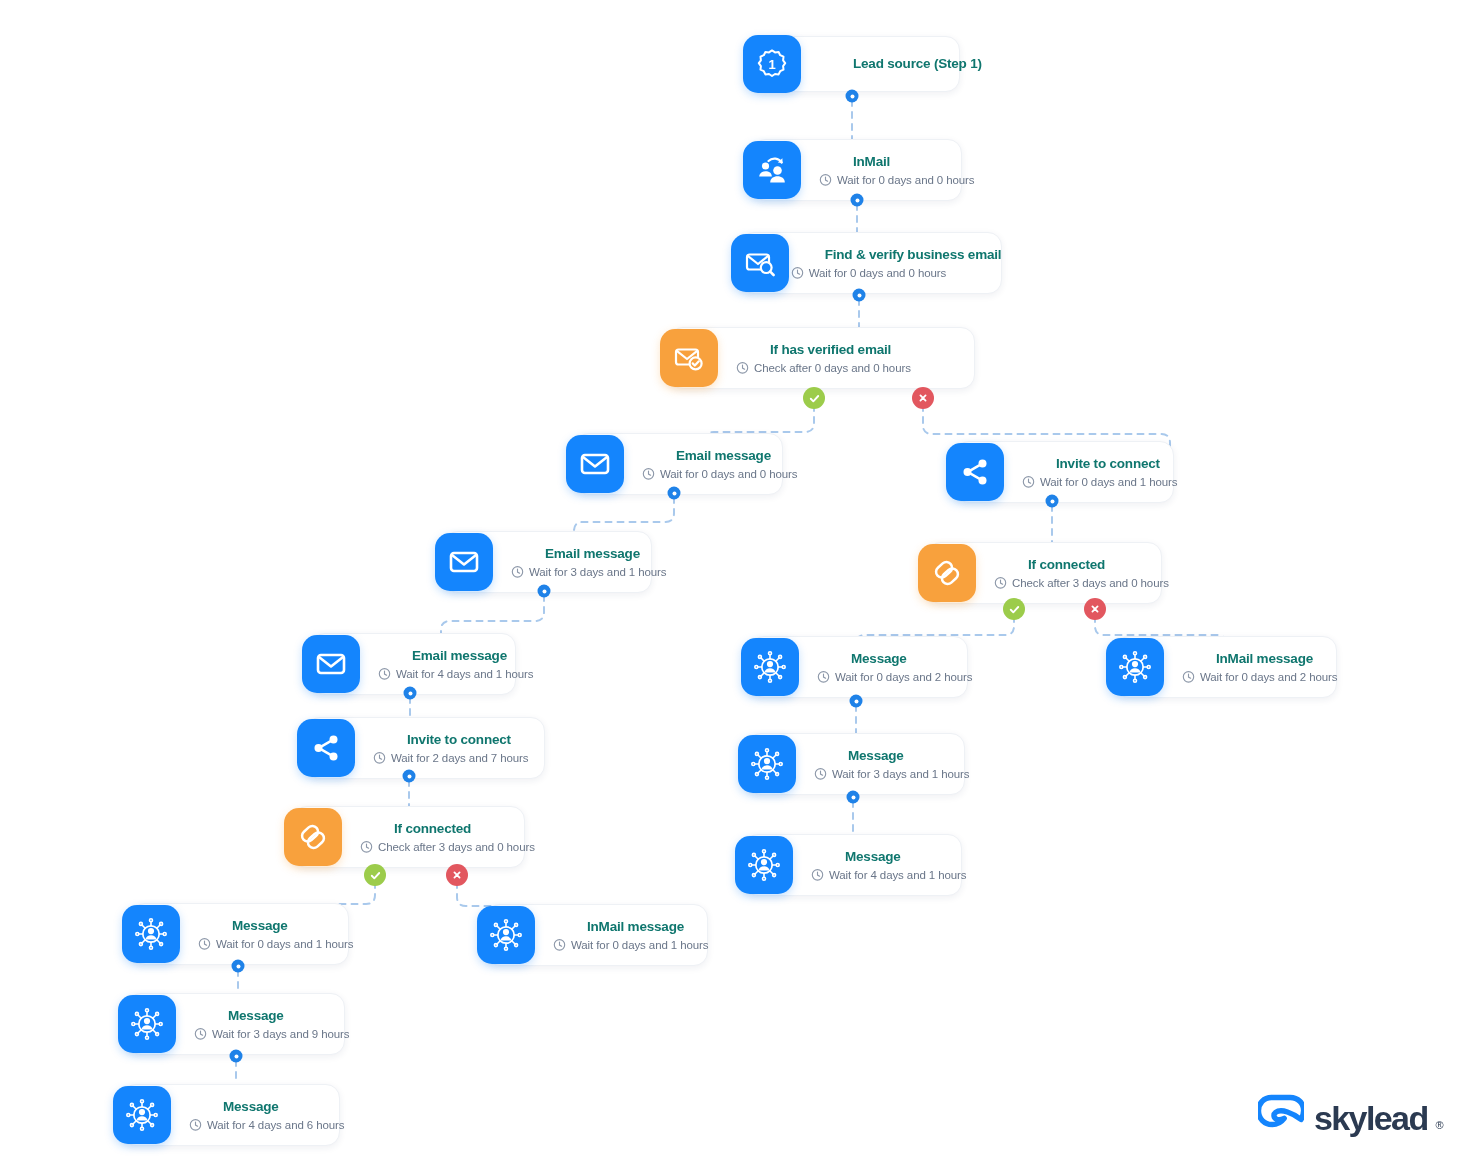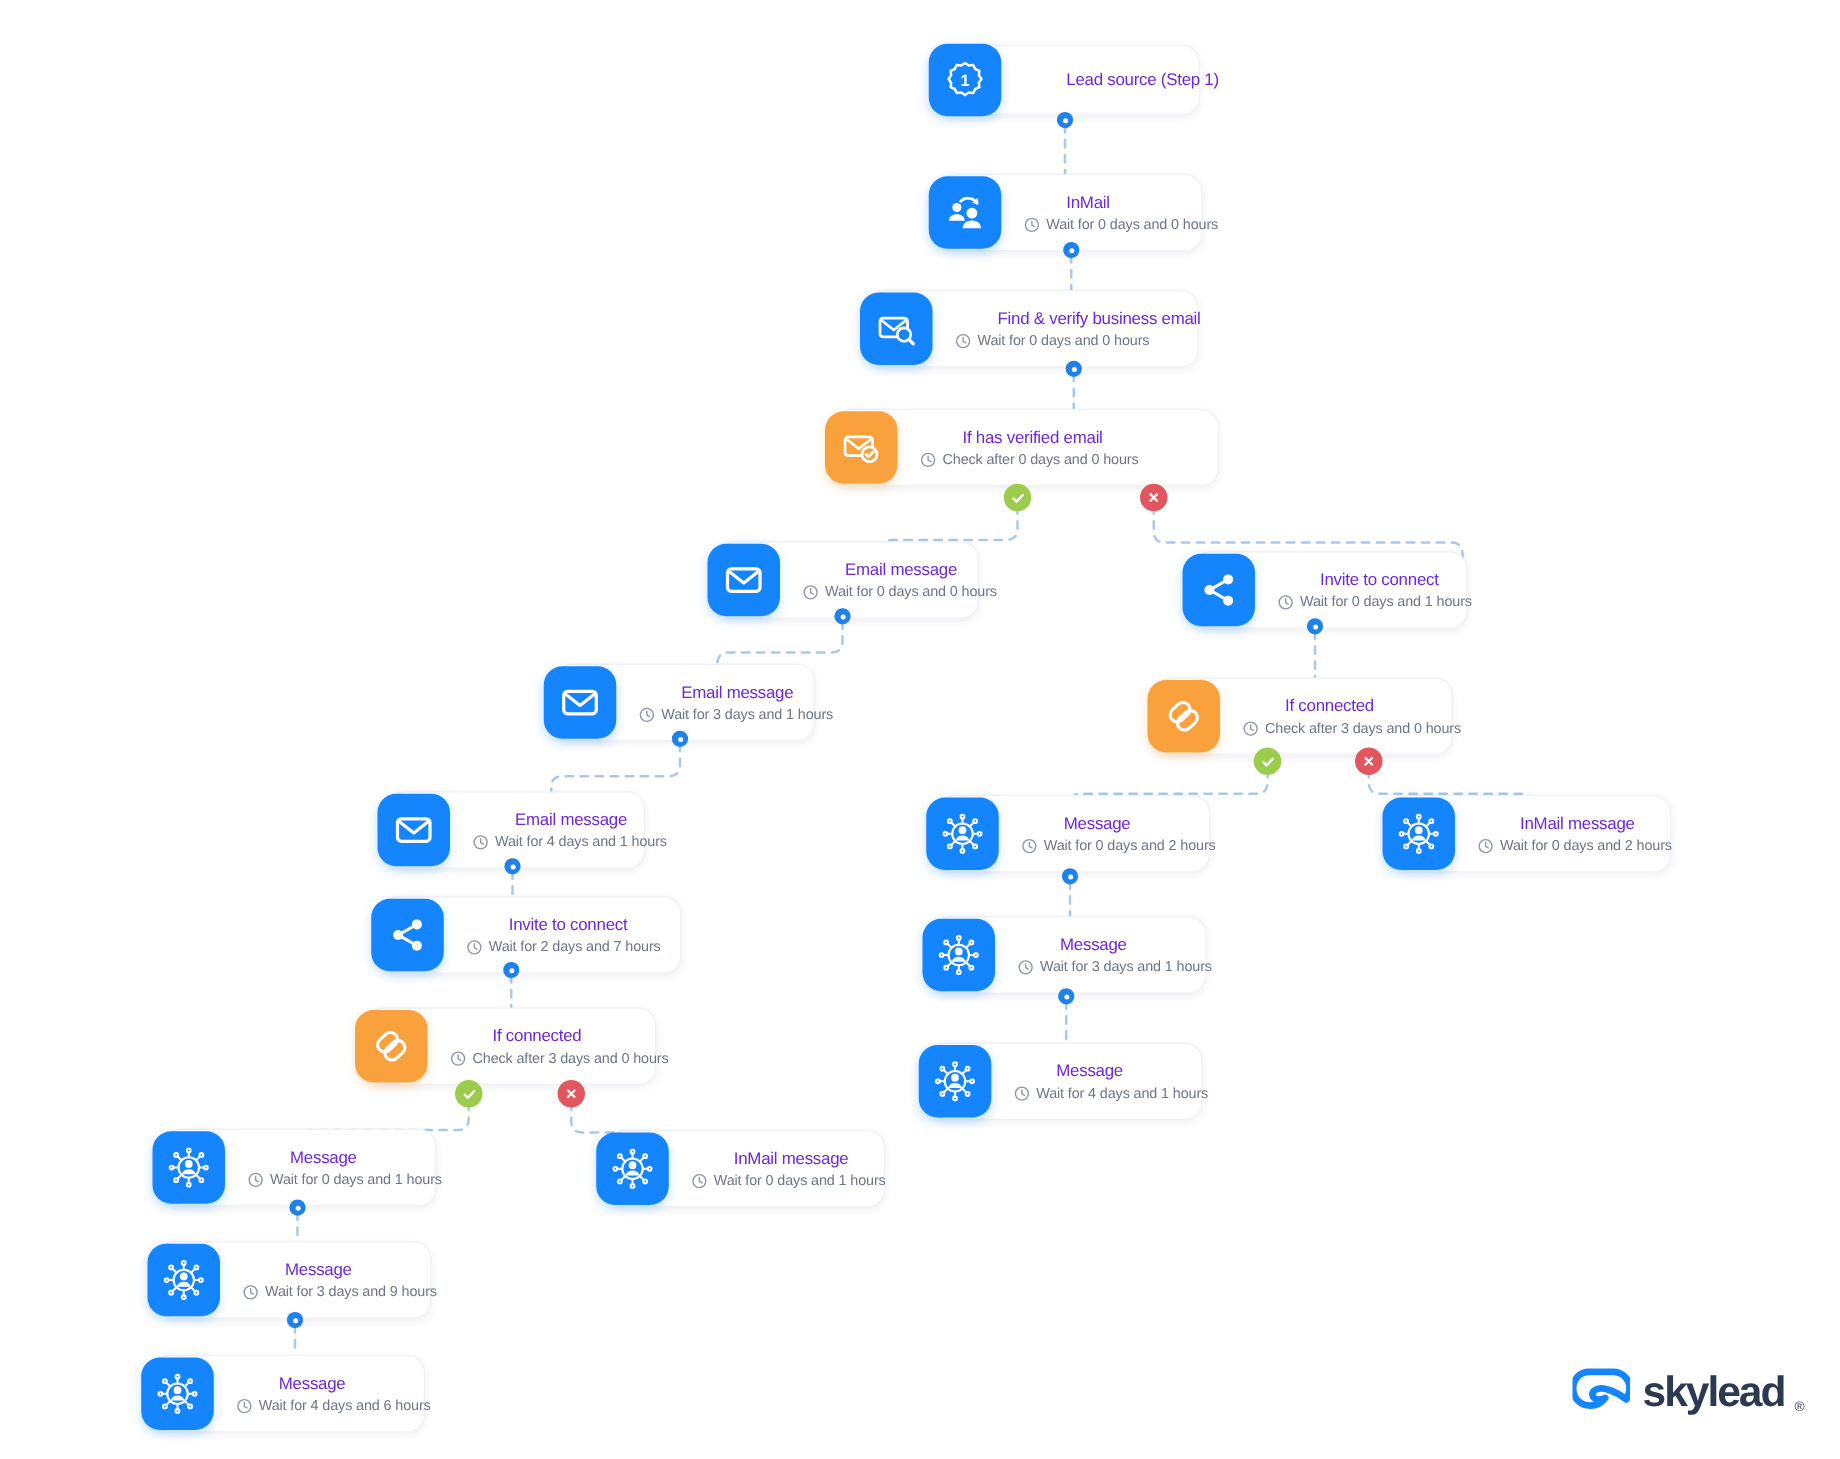--- a/index.html
+++ b/index.html
@@ -65,22 +65,22 @@
   .tile svg { display: block; }
 
   .body {
     display: flex;
     flex-direction: column;
     justify-content: center;
     padding-left: 8px;
   }
   .title {
     font-size: 13.5px;
-    font-weight: normal;
-    color: #6d28d9;
+    font-weight: bold;
+    color: #0f766e;
     letter-spacing: -0.2px;
     line-height: 1.25;
     white-space: nowrap;
     padding-left: 34px;
   }
   .sub {
     display: flex;
     align-items: center;
     gap: 5px;
     margin-top: 3px;
@@ -125,21 +125,21 @@
   .badge.yes { background: #9ccc4b; }
   .badge.no  { background: #e2575f; }
   .badge svg { display: block; }
 
   
   #logo {
     position: absolute;
     left: 1258px;
     top: 1091px;
     display: flex;
-    align-items: center;
+    align-items: flex-end;
     gap: 10px;
   }
   #logo .mark { display: block; }
   #logo .word {
     font-size: 34px;
     font-weight: bold;
     color: #2b3a51;
     letter-spacing: -1.6px;
     line-height: 1;
   }
@@ -206,21 +206,21 @@
             <span>
               <svg class="clock" width="13" height="13" viewBox="0 0 14 14">
     <circle cx="7" cy="7.4" r="5.6" fill="none" stroke="#8d98a9" stroke-width="1.2"></circle>
     <path d="M7 4.3 L7 7.6 L9.3 8.9" fill="none" stroke="#8d98a9" stroke-width="1.2" stroke-linecap="round"></path>
   </svg>
             </span>
             <span>Wait for 0 days and 0 hours</span>
           </div>
         </div>
       </div>
-      <div class="node tall" style="left: 697px; top: 232px; width: 262px;">
+      <div class="node tall" style="left: 740px; top: 232px; width: 262px; justify-content: center;">
         <div class="tile">
           <svg width="32" height="32" viewBox="0 0 32 32">
       <rect x="3" y="7.5" width="22" height="15" rx="2.6" fill="none" stroke="#fff" stroke-width="2.2"></rect>
       <path d="M4.4 9.4 L14 17 L23.6 9.4" fill="none" stroke="#fff" stroke-width="2.2" stroke-linecap="round" stroke-linejoin="round"></path>
       <circle cx="22.2" cy="20.6" r="5.4" fill="#1485fd" stroke="#fff" stroke-width="2.2"></circle>
       <path d="M26.2 24.6 L29.6 28" stroke="#fff" stroke-width="2.6" stroke-linecap="round"></path>
     </svg>
         </div>
         <div class="body">
           <div class="title">Find &amp; verify business email</div>

